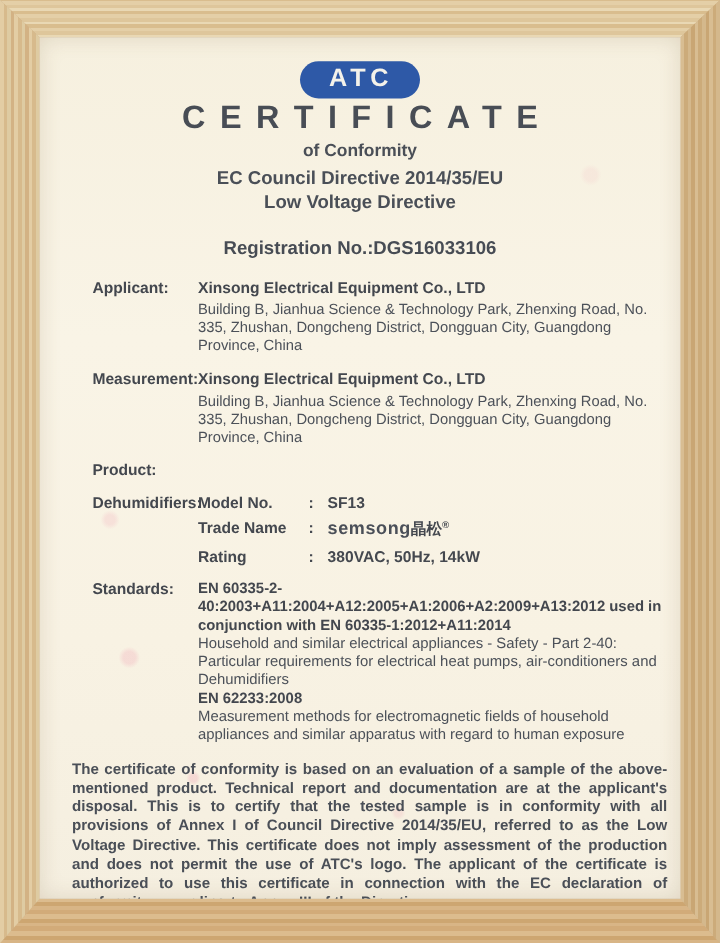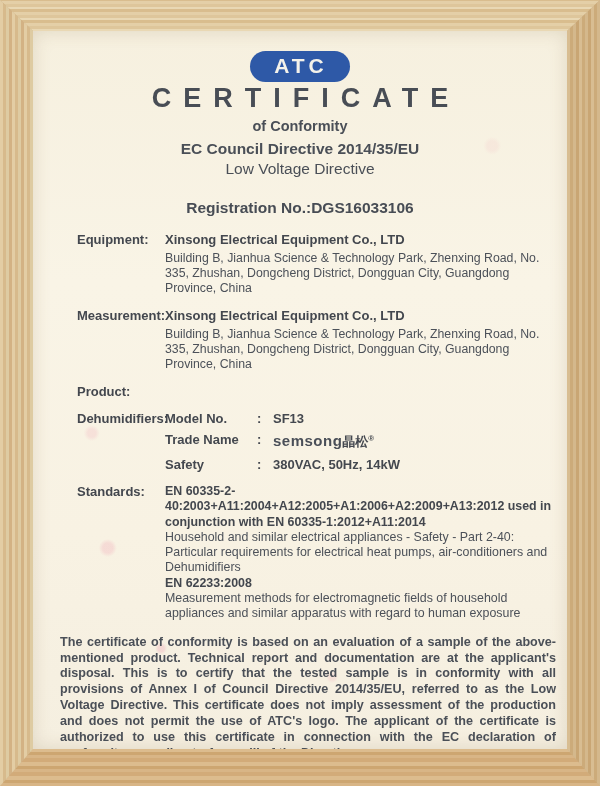--- a/index.html
+++ b/index.html
@@ -53,21 +53,21 @@
     display:inline-block; background:#2e59a7; color:#f4f2ea;
     font-weight:bold; font-size:21px; letter-spacing:4px;
     padding:3px 22px 4px 24px; border-radius:16px;
   }
   .cert-title {
     margin-top:1px; font-weight:bold; font-size:27px;
     letter-spacing:12px; padding-left:12px; color:#484d55;
   }
   .subtitle   { margin-top:4px;  font-weight:bold; font-size:14.5px; color:#4a4f57; }
   .directive1 { margin-top:6px;  font-weight:bold; font-size:15.5px; color:#4a4f57; }
-  .directive2 { margin-top:2px;  font-weight:normal; font-size:15.5px; color:#4a4f57; }
+  .directive2 { margin-top:2px;  font-weight:bold; font-size:15.5px; color:#4a4f57; }
   .registration { margin-top:21px; font-weight:bold; font-size:15.5px; color:#474c54; }
   
   .fields { margin:15px 12px 0 44px; }
   .frow { display:grid; grid-template-columns:88px 1fr; margin-bottom:12px; }
   .flabel { font-weight:bold; font-size:13px; color:#43474e; }
   .fvalue-name { font-weight:bold; font-size:13px; color:#43474e; }
   .faddress { font-size:12.3px; line-height:15px; margin-top:4px; color:#4c5159; }
   .ident-grid { display:grid; grid-template-columns:92px 16px 1fr; row-gap:6px; }
   .ident-grid .il { font-weight:bold; font-size:13px; }
   .ident-grid .ic { font-weight:bold; font-size:13px; }
@@ -99,21 +99,21 @@
     <div class="cert-title">CERTIFICATE</div>
     <div class="subtitle">of Conformity</div>
     <div class="directive1">EC Council Directive 2014/35/EU</div>
     <div class="directive2">Low Voltage Directive</div>
     <div class="registration">Registration No.:DGS16033106</div>
   </div>
 
   <div class="fields">
 
     <div class="frow">
-      <div class="flabel">Equipment:</div>
+      <div class="flabel">Applicant:</div>
       <div>
         <div class="fvalue-name">Xinsong Electrical Equipment Co., LTD</div>
         <div class="faddress">Building B, Jianhua Science &amp; Technology Park, Zhenxing Road, No. 335, Zhushan, Dongcheng District, Dongguan City, Guangdong Province, China</div>
       </div>
     </div>
 
     <div class="frow">
       <div class="flabel">Measurement:</div>
       <div>
         <div class="fvalue-name">Xinsong Electrical Equipment Co., LTD</div>
@@ -129,21 +129,21 @@
       <div class="flabel">Dehumidifiers:</div>
       <div class="ident-grid">
         <div class="il">Model No.</div>
         <div class="ic">:</div>
         <div class="iv">SF13</div>
 
         <div class="il">Trade Name</div>
         <div class="ic">:</div>
         <div class="iv"><span class="brand">semsong</span><span class="brand-cjk">晶松</span><span class="brand-reg">®</span></div>
 
-        <div class="il">Safety</div>
+        <div class="il">Rating</div>
         <div class="ic">:</div>
         <div class="iv">380VAC, 50Hz, 14kW</div>
       </div>
     </div>
 
     <div class="frow" style="margin-bottom:0;">
       <div class="flabel">Standards:</div>
       <div class="std-lines">
         <div class="std-bold">EN 60335-2-40:2003+A11:2004+A12:2005+A1:2006+A2:2009+A13:2012 used in conjunction with EN 60335-1:2012+A11:2014</div>
         <div>Household and similar electrical appliances - Safety - Part 2-40:</div>

